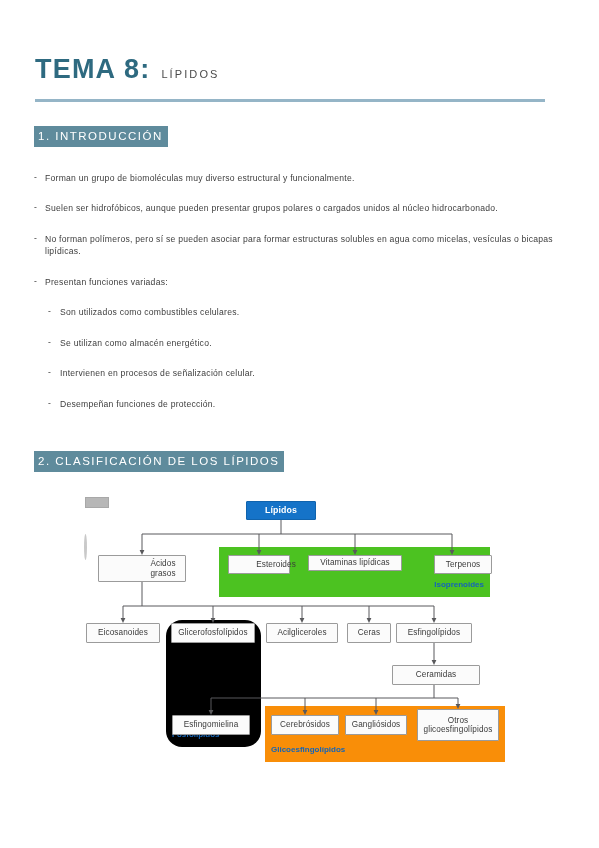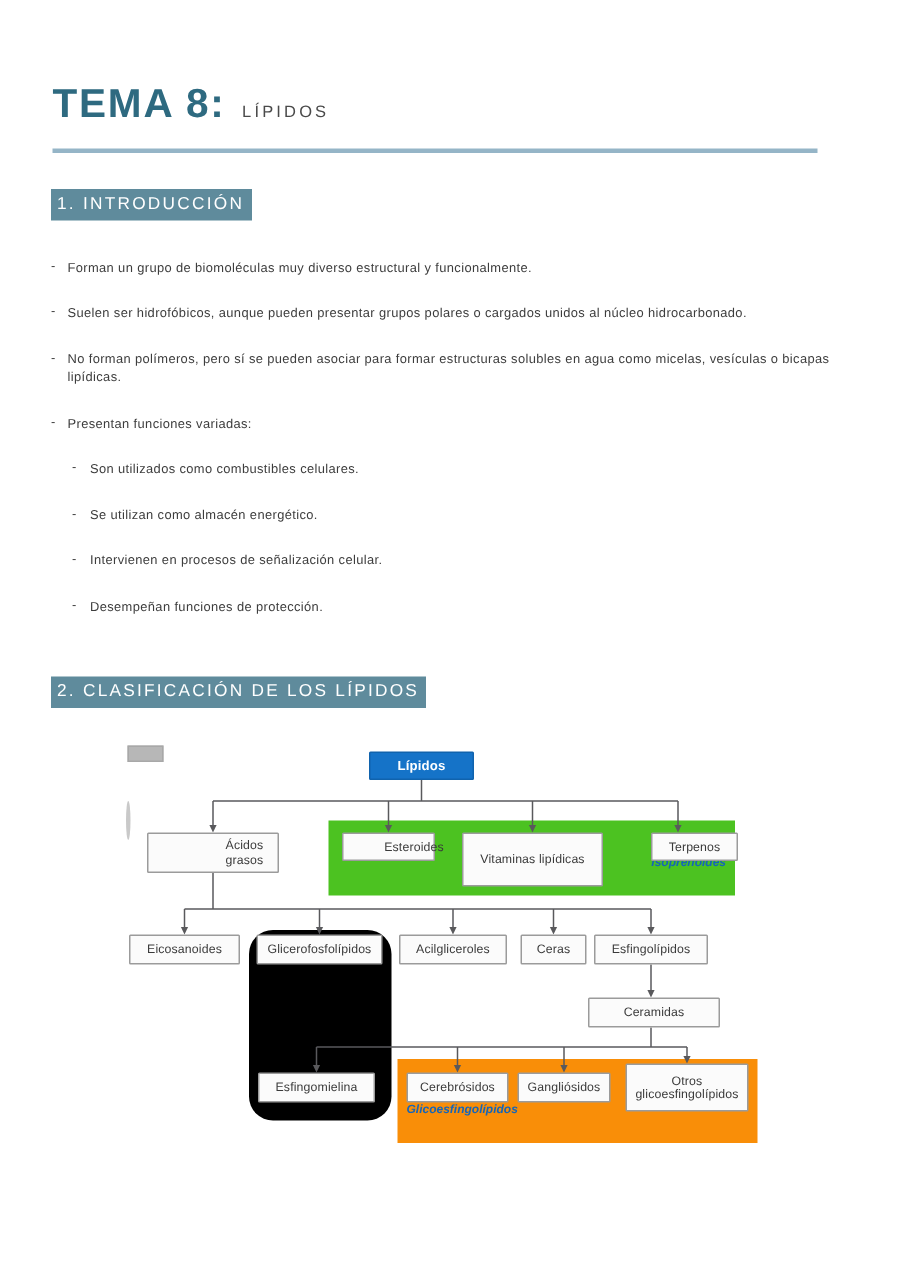--- a/index.html
+++ b/index.html
@@ -77,22 +77,22 @@
     background:#b7b7b7;border:1px solid #a8a8a8;
   }
   .artifact-line{
     position:absolute;left:84px;top:534px;width:3px;height:26px;
     background:#c9c9c9;border-radius:50%;
   }
 
   
   .grp{position:absolute;box-sizing:border-box;}
   .grp-label{
-    position:absolute;right:6px;bottom:18px;
-    font-style:italic;font-weight:bold;font-size:8px;
+    position:absolute;right:6px;bottom:8px;
+    font-weight:bold;font-size:8px;
     color:#1565b8;white-space:nowrap;
   }
   .grp-label.left{left:6px;right:auto;}
 
   #grp-iso{
     left:219px;top:547px;width:271px;height:50px;
     background:#4cc221;
   }
   #grp-fos{
     left:166px;top:620px;width:95px;height:127px;
@@ -119,21 +119,21 @@
   }
   .node.blue{
     background:#1573c8;border:1px solid #1063ad;
     color:#ffffff;font-weight:bold;font-size:8.8px;
   }
   .node.white{background:#fbfbfb;}
 
   #n-lipidos        {left:246px;top:501px;width:70px;height:19px;}
   #n-acidos         {left:98px; top:555px;width:88px;height:27px;padding-left:45px;}
   #n-esteroides     {left:228px;top:555px;width:62px;height:19px;padding-left:37px;}
-  #n-vitaminas      {left:308px;top:555px;width:94px;height:36px;text-align:center;}
+  #n-vitaminas      {left:308px;top:555px;width:94px;height:16px;text-align:center;}
   #n-terpenos       {left:434px;top:555px;width:58px;height:19px;}
 
   #n-eicosanoides   {left:86px; top:623px;width:74px;height:20px;}
   #n-glicerofos     {left:171px;top:623px;width:84px;height:20px;}
   #n-acilglic       {left:266px;top:623px;width:72px;height:20px;}
   #n-ceras          {left:347px;top:623px;width:44px;height:20px;}
   #n-esfingolipidos {left:396px;top:623px;width:76px;height:20px;}
 
   #n-ceramidas      {left:392px;top:665px;width:88px;height:20px;}
 

